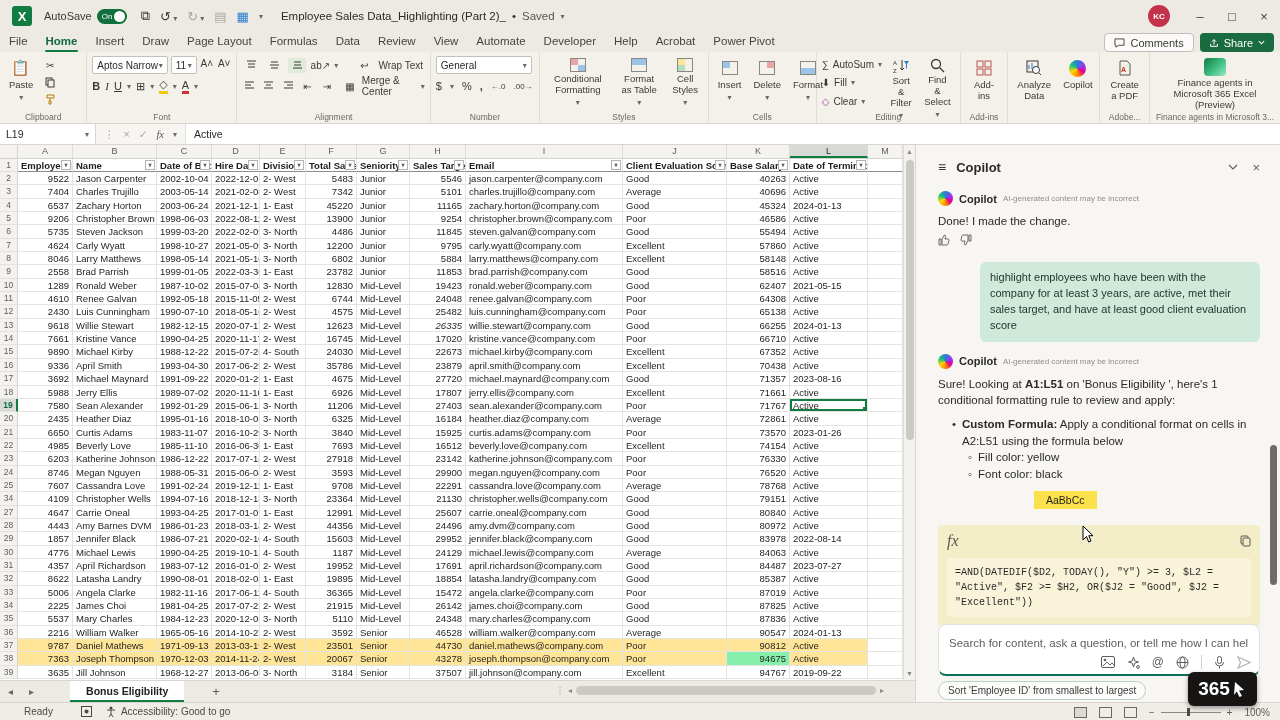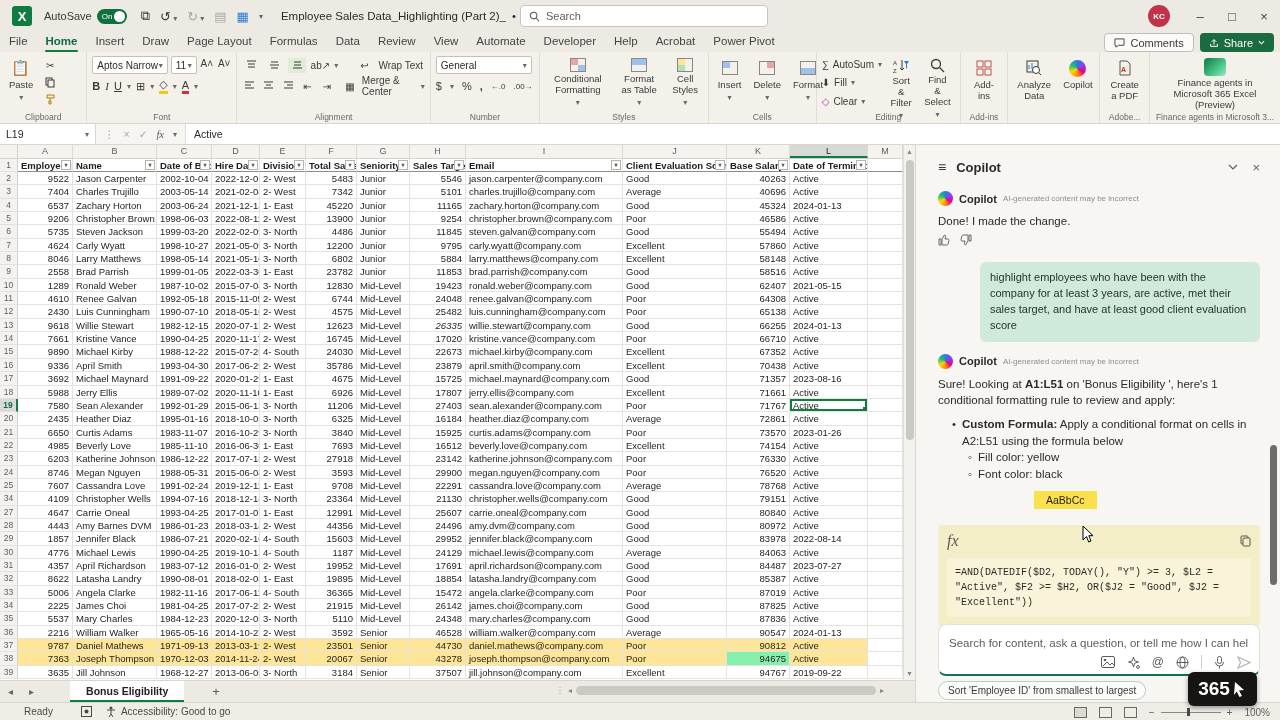--- a/index.html
+++ b/index.html
@@ -150,27 +150,20 @@
     <span class="dim">▤</span>
     <span style="color:#2b7cd3">▦</span>
     <span class="chip-caret">▾</span>
   </div>
   <div class="doc-title">
     <span>Employee Sales Data_Highlighting (Part 2)_</span>
     <span>•</span>
     <span class="saved">Saved</span>
     <span class="chip-caret">▾</span>
   </div>
-  <div class="searchbox">
-    <svg width="11" height="11" viewBox="0 0 12 12">
-        <circle cx="5" cy="5" r="3.6" fill="none" stroke="#605e5c" stroke-width="1.2"></circle>
-        <line x1="8" y1="8" x2="11" y2="11" stroke="#605e5c" stroke-width="1.2"></line>
-      </svg>
-    <span>Search</span>
-  </div>
   <div class="win-ctrls">
     <div class="avatar">KC</div>
     <div class="wbtn">–</div>
     <div class="wbtn">□</div>
     <div class="wbtn">×</div>
   </div>
 </div>
 
 <div id="menurow">
     <div class="mtab">File</div>
@@ -801,21 +794,21 @@
     </div>
     <div class="grow">
       <div class="rh" style="width: 18px;">17</div>
       <div class="c num" style="width: 55px;">3692</div>
       <div class="c" style="width: 84px;">Michael Maynard</div>
       <div class="c" style="width: 55px;">1991-09-22</div>
       <div class="c" style="width: 48px;">2020-01-29</div>
       <div class="c" style="width: 46px;">1- East</div>
       <div class="c num" style="width: 51px;">4675</div>
       <div class="c" style="width: 53px;">Mid-Level</div>
-      <div class="c num" style="width: 56px;">15725</div>
+      <div class="c num" style="width: 56px;">27720</div>
       <div class="c" style="width: 157px;">michael.maynard@company.com</div>
       <div class="c" style="width: 104px;">Good</div>
       <div class="c num" style="width: 63px;">71357</div>
       <div class="c" style="width: 78px;">2023-08-16</div>
       <div class="c" style="width: 35px;"></div>
     </div>
     <div class="grow">
       <div class="rh" style="width: 18px;">18</div>
       <div class="c num" style="width: 55px;">5988</div>
       <div class="c" style="width: 84px;">Jerry Ellis</div>

